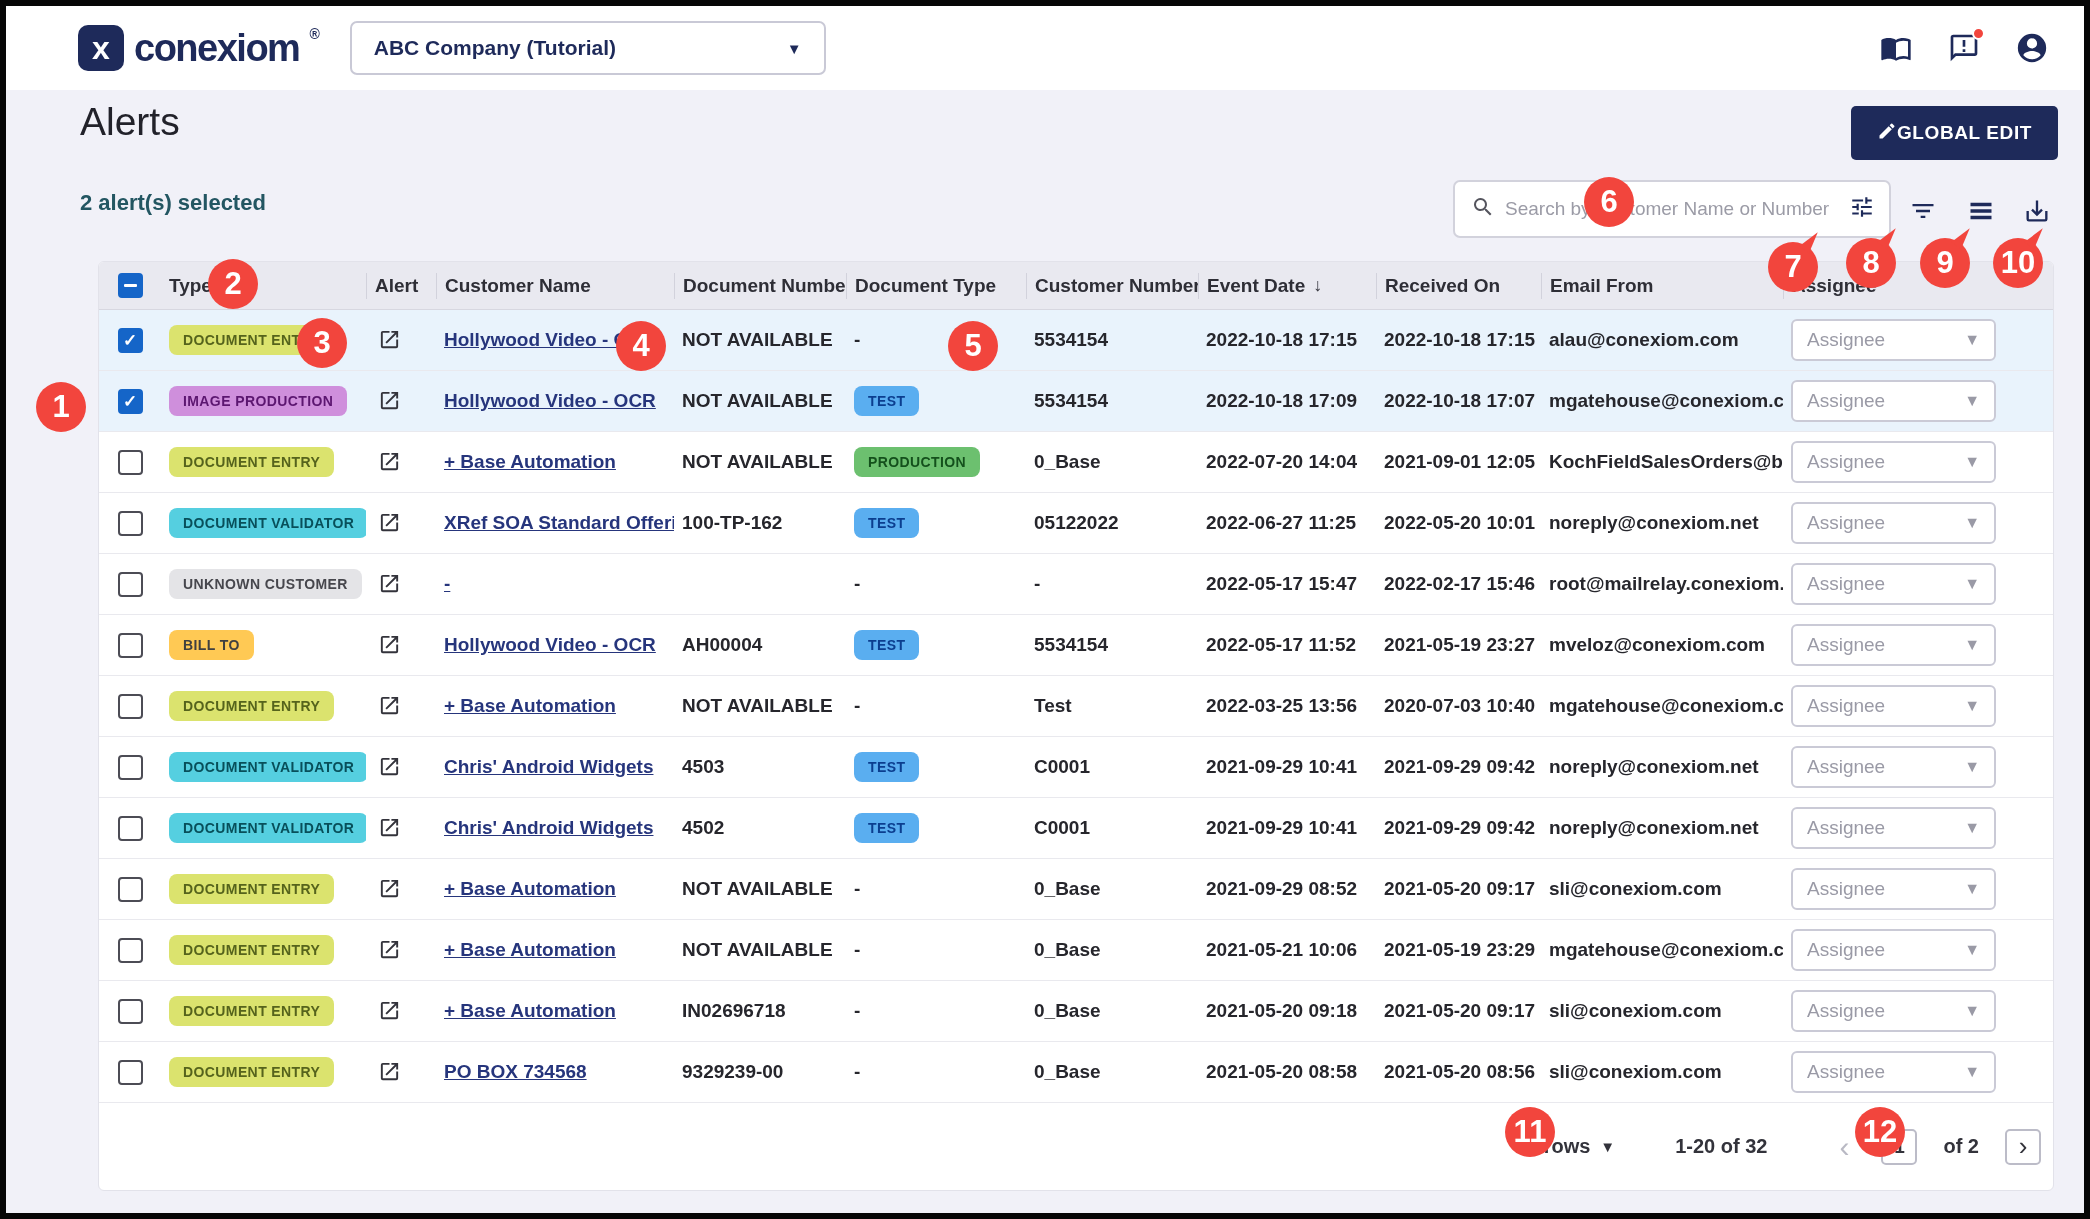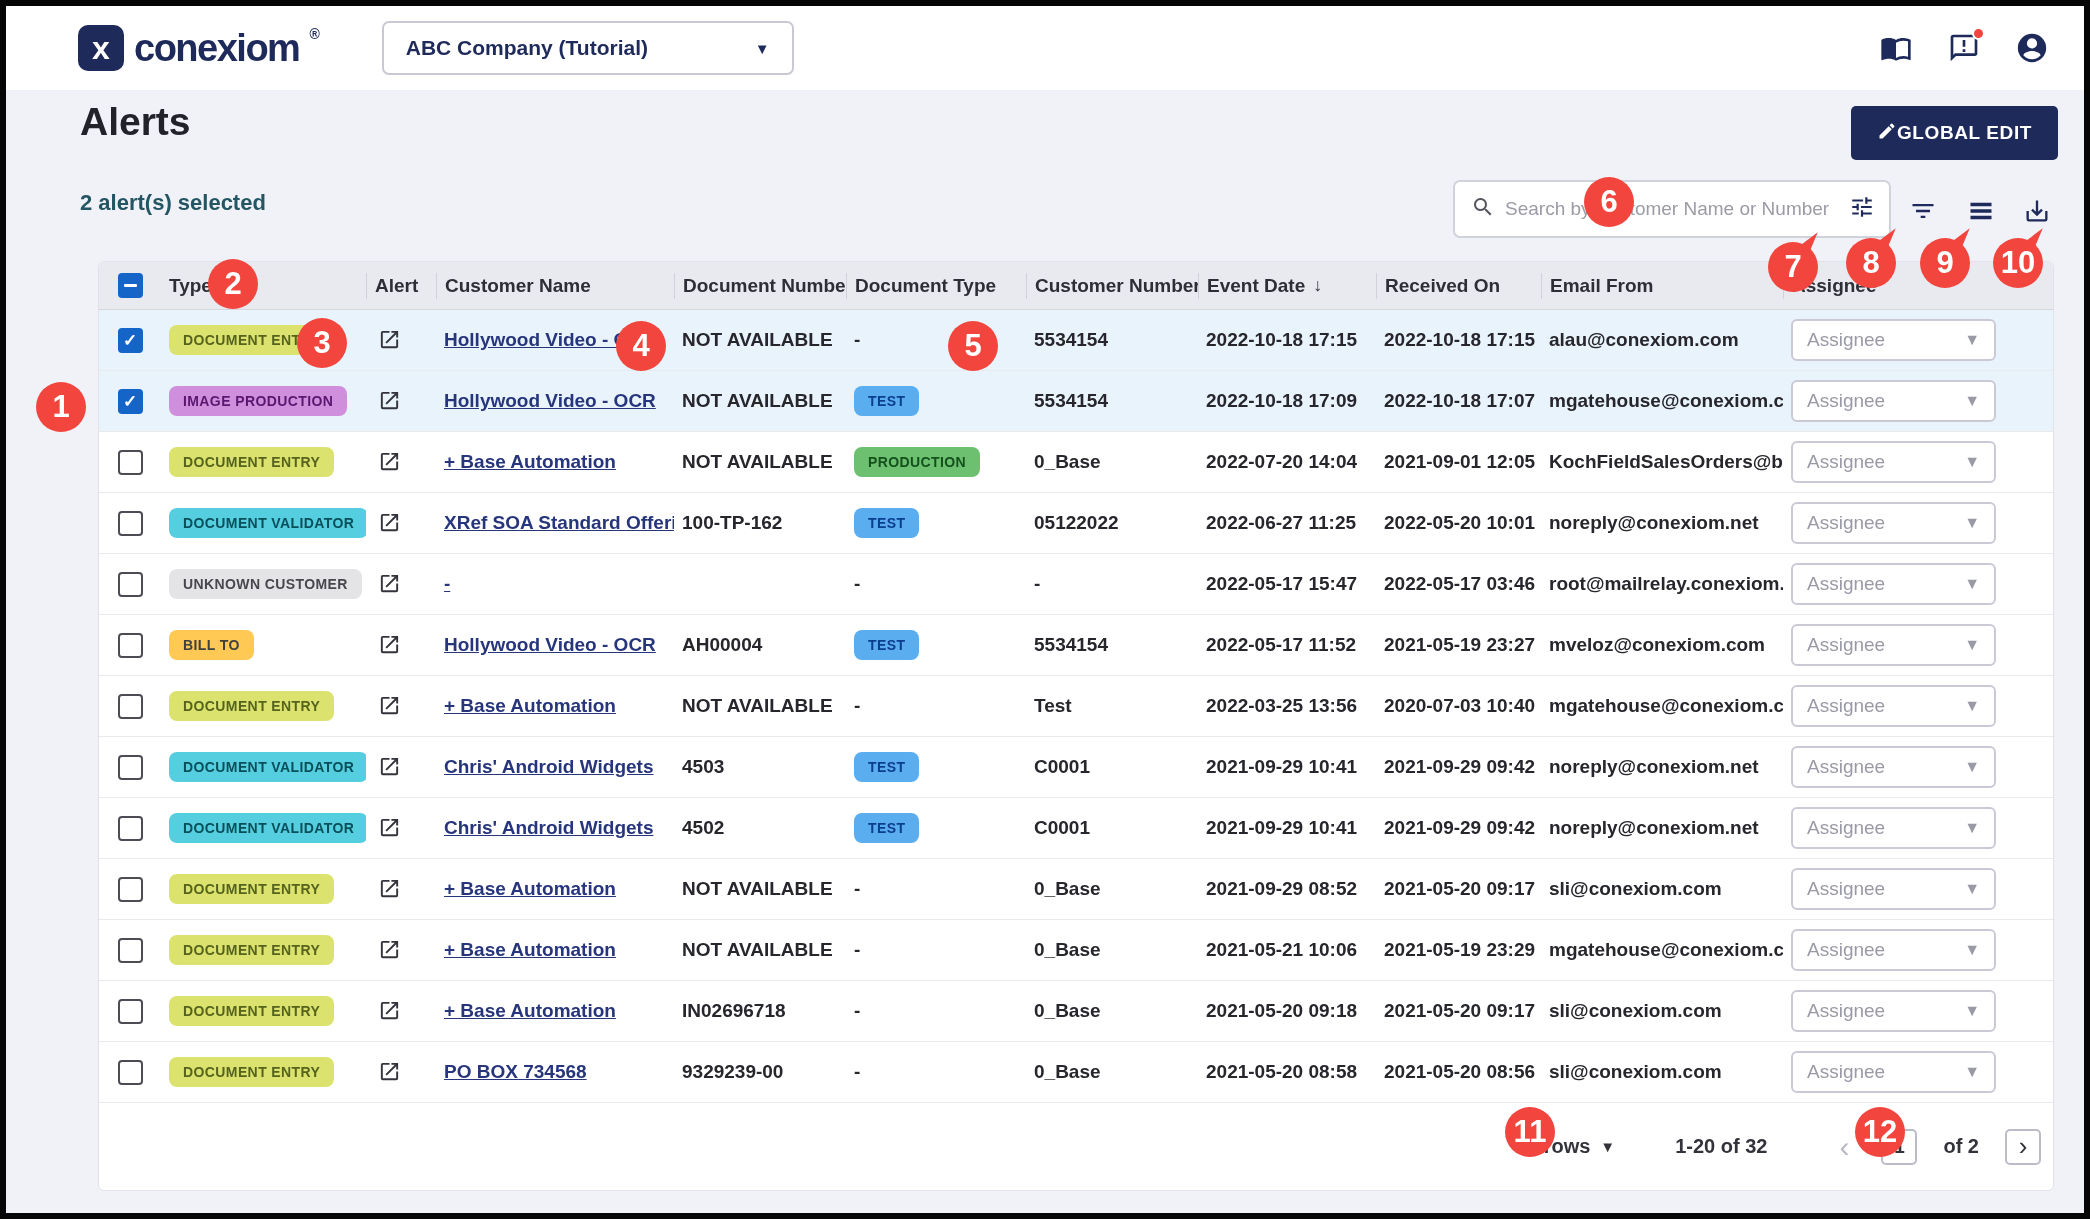--- a/index.html
+++ b/index.html
@@ -11,32 +11,32 @@
 
   
   .topbar { position:absolute; top:0; left:0; width:100%; height:84px; background:#fff;
             display:flex; align-items:center; padding:0 34px 0 72px; }
   .logo { display:flex; align-items:flex-start; gap:10px; }
   .logo-box { width:46px; height:46px; background:#1e2a5a; border-radius:10px; color:#fff;
               display:flex; align-items:center; justify-content:center;
               font-size:32px; font-weight:bold; line-height:1; }
   .logo-text { font-size:38px; font-weight:bold; color:#1e2a5a; letter-spacing:-1.5px; line-height:46px; }
   .reg { font-size:14px; color:#1e2a5a; font-weight:bold; margin-top:1px; }
-  .company-select { margin-left:62px; width:412px; height:54px; border:2px solid #c9c9d6;
+  .company-select { margin-left:30px; width:476px; height:54px; border:2px solid #c9c9d6;
                     border-radius:7px; display:flex; align-items:center; justify-content:space-between;
                     padding:0 22px; background:#fff; cursor:pointer; }
   .company-select .val { color:#1e2a5a; font-weight:bold; font-size:21px; }
   .company-select .tri { color:#1e2a5a; font-size:15px; }
   .topbar-right { margin-left:auto; display:flex; align-items:center; gap:32px; }
   .icon-btn { position:relative; width:36px; height:36px; display:flex; align-items:center; justify-content:center; cursor:pointer; }
   .notif-dot { position:absolute; top:-3px; right:-3px; width:13px; height:13px; border-radius:50%;
                background:#f2453d; border:2px solid #fff; }
 
   
-  .page-title { position:absolute; top:94px; left:74px; font-size:39px; font-weight:700; color:#22222a; }
+  .page-title { position:absolute; top:94px; left:74px; font-size:39px; font-weight:400; color:#22222a; }
   .top-actions { position:absolute; top:100px; right:26px; display:flex; gap:15px; }
   .btn-navy { height:54px; background:#1e2a5a; color:#fff; border:none; border-radius:5px;
               font-family:"Liberation Sans", sans-serif; font-size:19px; font-weight:bold;
               letter-spacing:.6px; padding:0 26px; display:flex; align-items:center; cursor:pointer; }
   .sel-count { position:absolute; top:184px; left:74px; font-size:22px; font-weight:bold; color:#235662; }
 
   
   .search-box { position:absolute; top:174px; left:1447px; width:438px; height:58px; background:#fff;
                 border:2px solid #d2d2dc; border-radius:7px; display:flex; align-items:center;
                 padding:0 14px 0 16px; }
@@ -333,21 +333,21 @@
           <div class="cell"><span class="launch">
               <svg viewBox="0 0 24 24" width="23" height="23">
                 <path fill="#33333b" d="M19 19H5V5h7V3H5a2 2 0 0 0-2 2v14a2 2 0 0 0 2 2h14a2 2 0 0 0 2-2v-7h-2v7zM14 3v2h3.59l-9.83 9.83 1.41 1.41L19 6.41V10h2V3h-7z"></path>
               </svg>
             </span></div>
           <div class="cell"><a class="link">-</a></div>
           <div class="cell strong"></div>
           <div class="cell"><span class="dash">-</span></div>
           <div class="cell strong">-</div>
           <div class="cell strong">2022-05-17 15:47</div>
-          <div class="cell strong">2022-05-17 03:46</div>
+          <div class="cell strong">2022-02-17 15:46</div>
           <div class="cell strong">root@mailrelay.conexiom....</div>
           <div class="cell">
             <div class="assignee">
               <span class="ph">Assignee</span>
               <span class="caret">▼</span>
             </div>
           </div>
         </div>
         <div class="trow grid">
           <div class="cell c-check">

